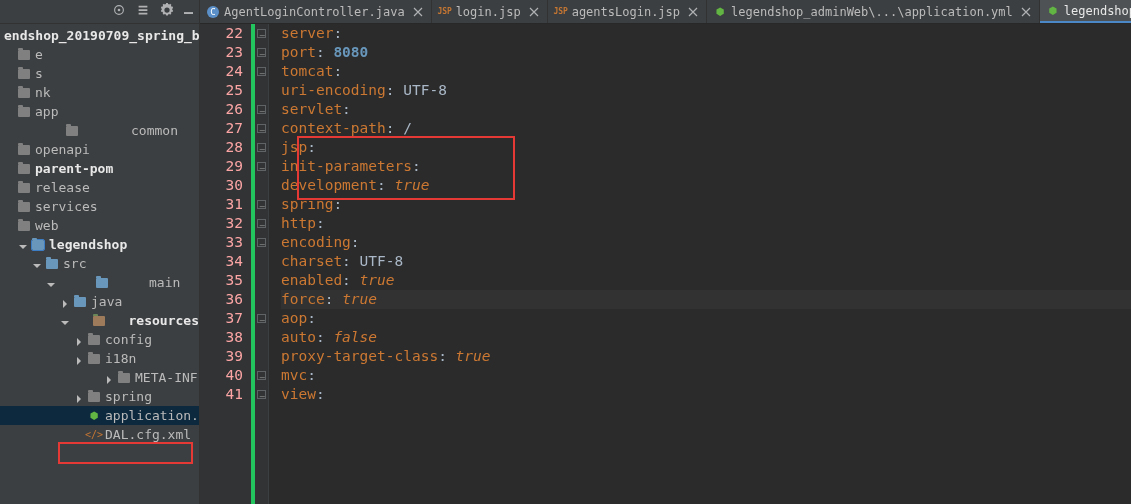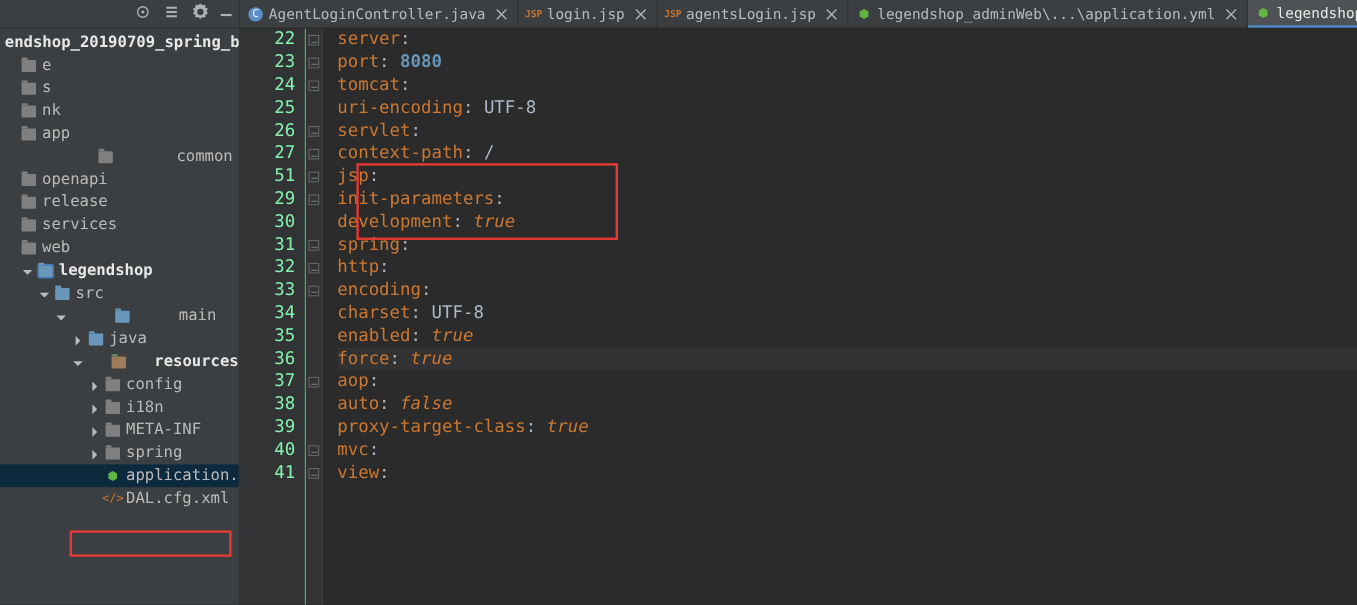--- a/index.html
+++ b/index.html
@@ -27,21 +27,21 @@
   .bold { font-weight:bold; color:#e8e8e8; }
   .redbox-tree { position:absolute; border:2px solid #e53935; pointer-events:none; }
   
   .editorArea { flex:1; display:flex; flex-direction:column; background:#2b2b2b; }
   .tabs { height:24px; background:#3c3f41; display:flex; align-items:stretch; border-bottom:1px solid #282828; font-size:12px; }
   .tab { display:flex; align-items:center; padding:0 8px 0 6px; border-right:1px solid #323232; color:#bbbbbb; gap:4px; }
   .tab.active { background:#4e5254; border-bottom:2px solid #4a88c7; color:#e8e8e8; }
   .tab .close { width:10px; height:10px; fill:#afb1b3; margin-left:4px; }
   .tabico { width:14px; height:14px; display:inline-flex; align-items:center; justify-content:center; font-size:10px;}
   .editor { flex:1; display:flex; font-family:Consolas,monospace; font-size:14.5px; line-height:19px; }
-  .gutter { width:55px; background:#313335; color:#86efac; text-align:right; padding:0 8px 0 0; border-right:1px solid #22c55e; }
+  .gutter { width:55px; background:#313335; color:#fca5a5; text-align:right; padding:0 8px 0 0; border-right:4px solid #22c55e; }
   .gutter div { height:19px; }
   .foldcol { width:14px; background:#313335; border-right:1px solid #3c3f41; position:relative; }
   .foldcol .fm { position:absolute; left:2px; width:9px; height:9px; border:1px solid #606366; background:#313335; }
   .foldcol .fm:after { content:"−"; position:absolute; top:-4px; left:1px; font-size:10px; color:#808080; }
   .code { flex:1; padding-left:12px; position:relative; }
   .cl { height:19px; }
   .cl.hl { background:#323232; }
   .k { color:#cc7832; }
   .v { color:#6897bb;font-weight:bold; }
   .s { color:#a9b7c6; }
@@ -93,39 +93,46 @@
           </span>
           <span>nk</span>
         </div>
         <div class="tree-row" style="padding-left: 4px; text-align: right;">
           <span class="arrow"></span>
           <span class="icon">
             <span class="fld gray"></span>
           </span>
           <span>app</span>
         </div>
-        <div class="tree-row" style="padding-left: 20px; gap: 48px;">
+        <div class="tree-row" style="padding-left: 4px; gap: 48px;">
           <span class="arrow"></span>
           <span class="icon">
             <span class="fld gray"></span>
           </span>
           <span>common</span>
         </div>
         <div class="tree-row" style="padding-left: 4px; align-items: center;">
           <span class="arrow"></span>
           <span class="icon">
             <span class="fld gray"></span>
           </span>
           <span>openapi</span>
         </div>
         <div class="tree-row" style="padding-left: 4px;">
           <span class="arrow"></span>
           <span class="icon">
             <span class="fld gray"></span>
           </span>
+          <span class="bold">parent-pom</span>
+        </div>
+        <div class="tree-row" style="padding-left: 4px;">
+          <span class="arrow"></span>
+          <span class="icon">
+            <span class="fld gray"></span>
+          </span>
           <span>release</span>
         </div>
         <div class="tree-row" style="padding-left: 4px;">
           <span class="arrow"></span>
           <span class="icon">
             <span class="fld gray"></span>
           </span>
           <span>services</span>
         </div>
         <div class="tree-row" style="padding-left: 4px;">
@@ -191,21 +198,21 @@
         </div>
         <div class="tree-row" style="padding-left: 74px;">
           <span class="arrow"><svg viewBox="0 0 10 10">
               <path d="M3 1l4 4-4 4z"></path>
             </svg></span>
           <span class="icon">
             <span class="fld gray"></span>
           </span>
           <span>i18n</span>
         </div>
-        <div class="tree-row" style="padding-left: 74px;">
+        <div class="tree-row" style="padding-left: 74px; margin-left: 30px;">
           <span class="arrow"><svg viewBox="0 0 10 10">
               <path d="M3 1l4 4-4 4z"></path>
             </svg></span>
           <span class="icon">
             <span class="fld gray"></span>
           </span>
           <span>META-INF</span>
         </div>
         <div class="tree-row" style="padding-left: 74px;">
           <span class="arrow"><svg viewBox="0 0 10 10">
@@ -279,21 +286,21 @@
         </div>
       </div>
     <div class="editor">
       <div class="gutter" id="gutter">
           <div>22</div>
           <div>23</div>
           <div>24</div>
           <div>25</div>
           <div>26</div>
           <div>27</div>
-          <div>51</div>
+          <div>28</div>
           <div>29</div>
           <div>30</div>
           <div>31</div>
           <div>32</div>
           <div>33</div>
           <div>34</div>
           <div>35</div>
           <div>36</div>
           <div>37</div>
           <div>38</div>

